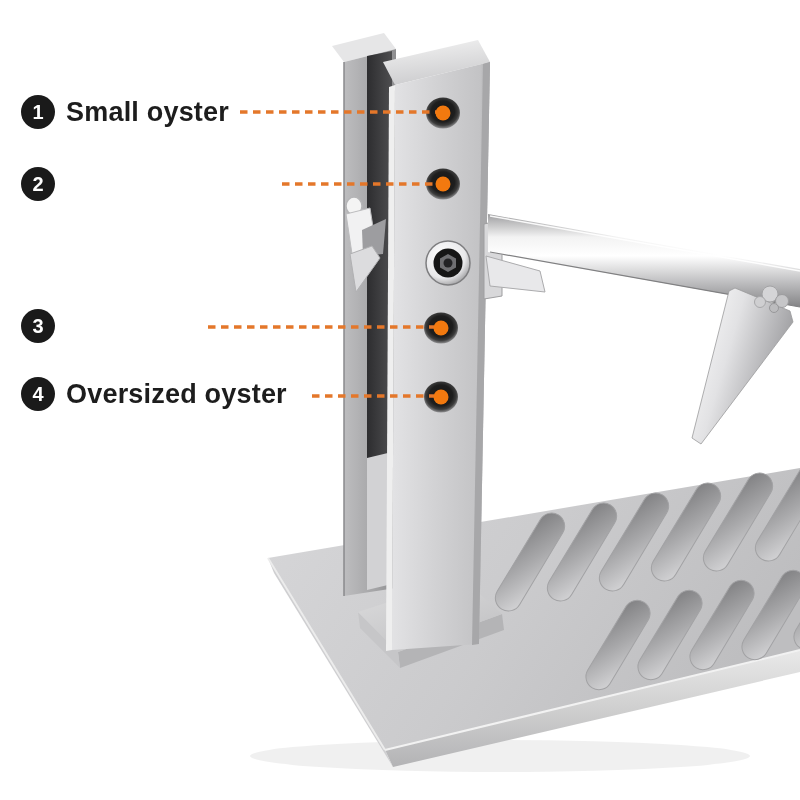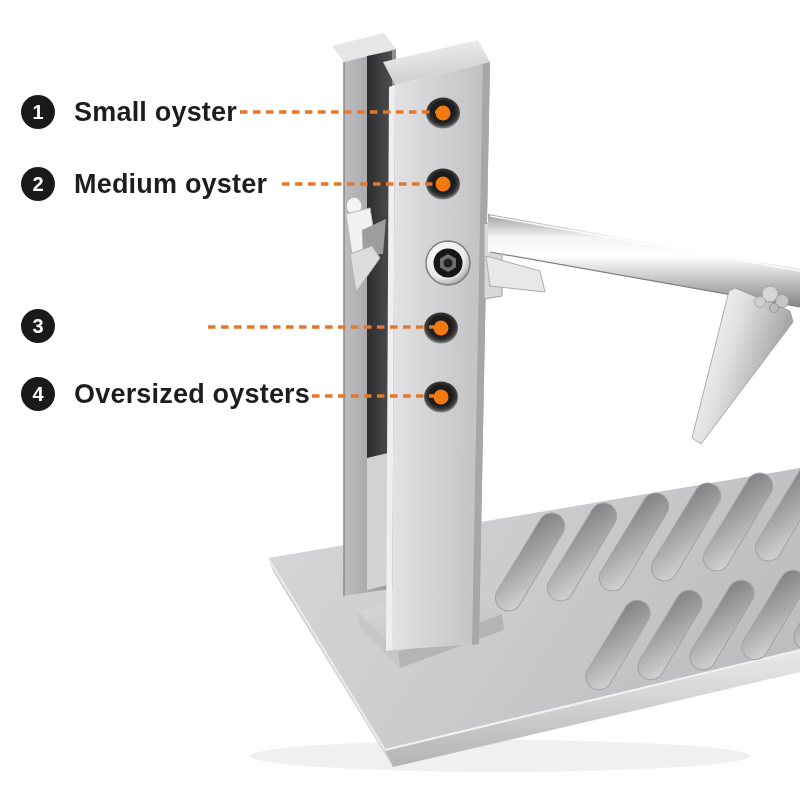--- a/index.html
+++ b/index.html
@@ -40,21 +40,20 @@
     justify-content: center;
     flex: 0 0 auto;
     line-height: 1;
   }
   .label-text {
     font-size: 27px;
     font-weight: 600;
     color: #1d1d1d;
     letter-spacing: 0.2px;
     white-space: nowrap;
-    margin-left: 8px;
   }
   .row-1 { top: 94px; }
   .row-2 { top: 166px; }
   .row-3 { top: 308px; }
   .row-4 { top: 376px; }
 </style>
 </head>
 <body>
 
 <div class="canvas">
@@ -223,23 +222,22 @@
       <circle cx="441" cy="397" r="7.5"></circle>
     </g>
   </svg>
 
   <div class="label-row row-1">
     <div class="badge">1</div>
     <div class="label-text">Small oyster</div>
   </div>
   <div class="label-row row-2">
     <div class="badge">2</div>
-    <div class="label-text">Medium oyster</div>
   </div>
   <div class="label-row row-3">
     <div class="badge">3</div>
   </div>
   <div class="label-row row-4">
     <div class="badge">4</div>
-    <div class="label-text">Oversized oysters</div>
+    <div class="label-text">Oversized oyster</div>
   </div>
 
 </div>
 
 </body></html>

